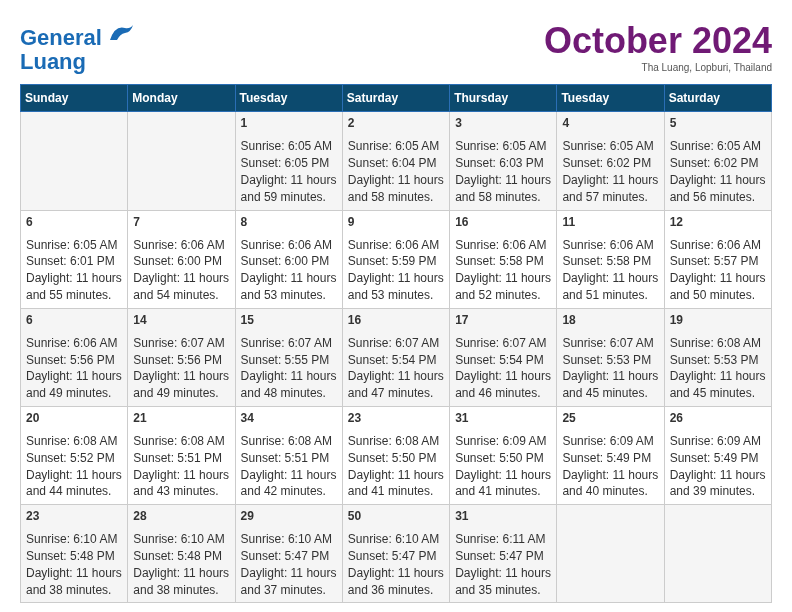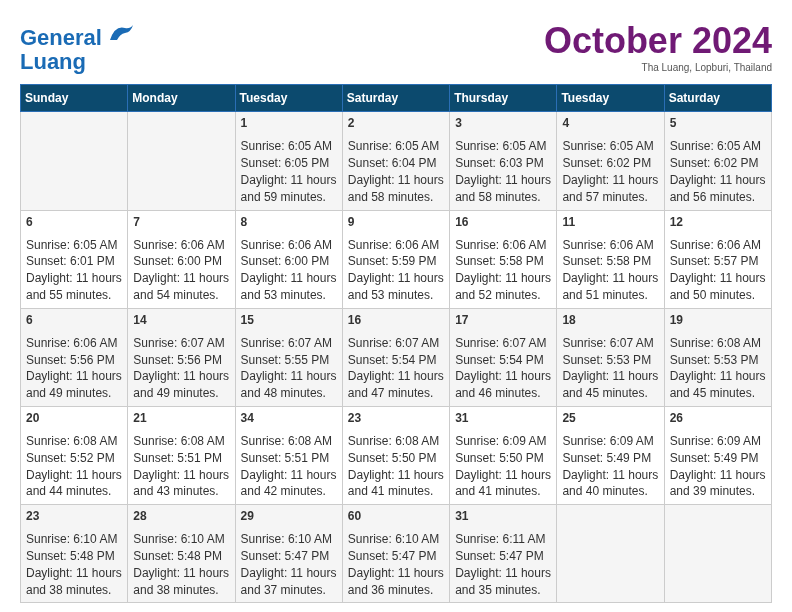--- a/index.html
+++ b/index.html
@@ -302,21 +302,21 @@
 Sunset: 5:48 PM
 Daylight: 11 hours and 38 minutes.</div>
         </td>
         <td>
           <div class="day-num">29</div>
           <div class="day-info" style="white-space: pre-line;">Sunrise: 6:10 AM
 Sunset: 5:47 PM
 Daylight: 11 hours and 37 minutes.</div>
         </td>
         <td>
-          <div class="day-num">60</div>
+          <div class="day-num">50</div>
           <div class="day-info" style="white-space: pre-line;">Sunrise: 6:10 AM
 Sunset: 5:47 PM
 Daylight: 11 hours and 36 minutes.</div>
         </td>
         <td>
           <div class="day-num">31</div>
           <div class="day-info" style="white-space: pre-line;">Sunrise: 6:11 AM
 Sunset: 5:47 PM
 Daylight: 11 hours and 35 minutes.</div>
         </td>

